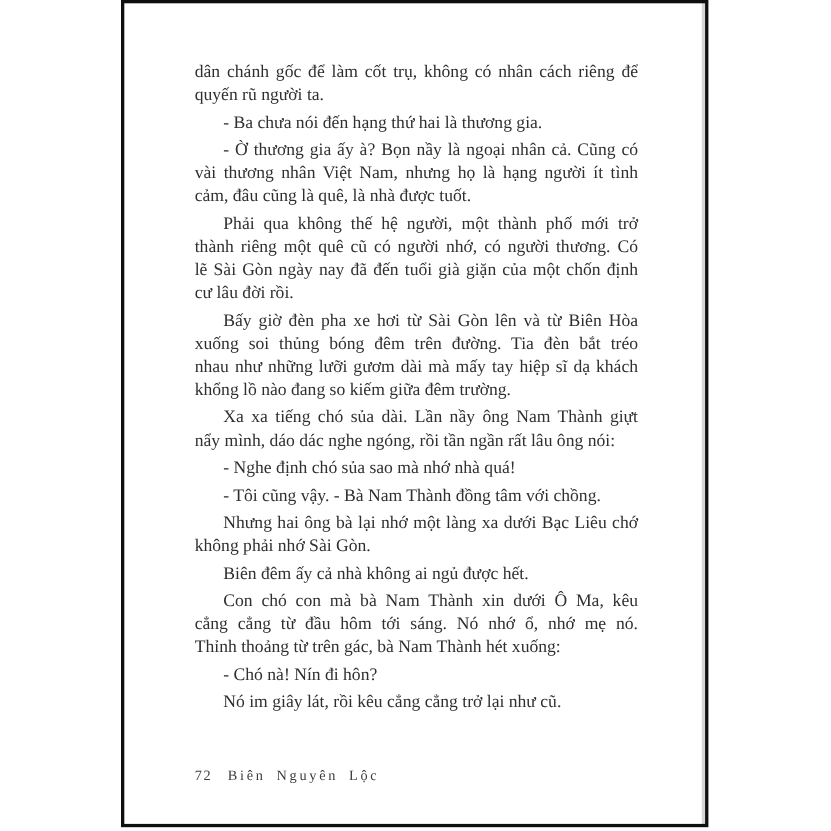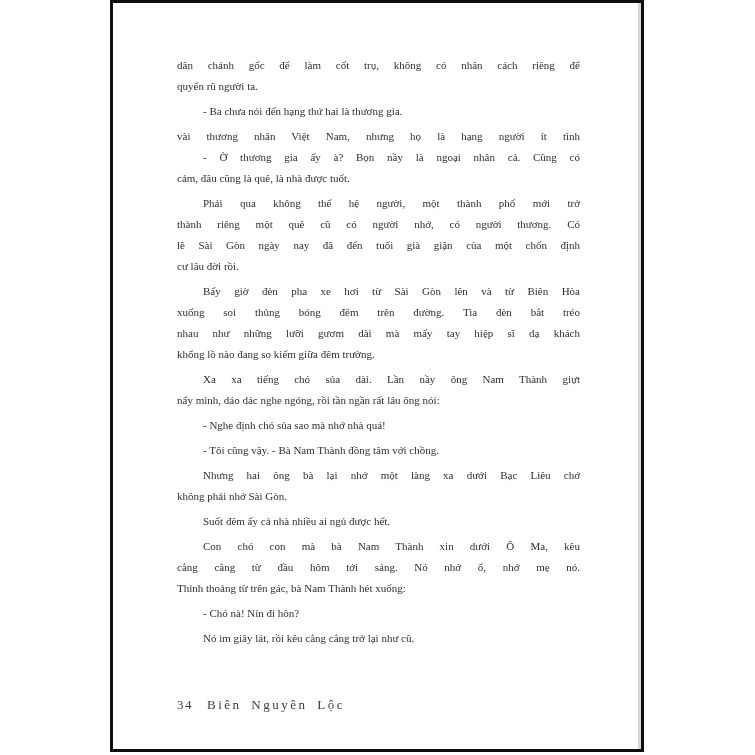--- a/index.html
+++ b/index.html
@@ -27,21 +27,21 @@
     background: var(--bg);
     border: 3px solid var(--page-border);
     
     box-shadow: inset -5px 0 0 -2px var(--scan-shadow);
   }
   .text-block {
     position: absolute;
     left: 0; right: 0; top: 0;
     padding: 52px 61px 0 64px;
     color: var(--text-color);
-    font-size: 11px;
+    font-size: 16px;
     line-height: 21px;
   }
   .para { margin-bottom: 4px; }
   .line {
     text-align: justify;
     text-align-last: justify;
   }
   .line.last { text-align-last: left; }
   .line.first-indent { text-indent: 26px; }
   .footer {
@@ -68,22 +68,22 @@
   <div class="page">
     <div class="text-block">
         <div class="para">
           <div class="line">dân chánh gốc để làm cốt trụ, không có nhân cách riêng để</div>
           <div class="line last">quyến rũ người ta.</div>
         </div>
         <div class="para">
           <div class="line last first-indent">- Ba chưa nói đến hạng thứ hai là thương gia.</div>
         </div>
         <div class="para">
+          <div class="line first-indent">- Ờ thương gia ấy à? Bọn nầy là ngoại nhân cả. Cũng có</div>
           <div class="line">vài thương nhân Việt Nam, nhưng họ là hạng người ít tình</div>
-          <div class="line first-indent">- Ờ thương gia ấy à? Bọn nầy là ngoại nhân cả. Cũng có</div>
           <div class="line last">cảm, đâu cũng là quê, là nhà được tuốt.</div>
         </div>
         <div class="para">
           <div class="line first-indent">Phải qua không thế hệ người, một thành phố mới trở</div>
           <div class="line">thành riêng một quê cũ có người nhớ, có người thương. Có</div>
           <div class="line">lẽ Sài Gòn ngày nay đã đến tuổi già giặn của một chốn định</div>
           <div class="line last">cư lâu đời rồi.</div>
         </div>
         <div class="para">
           <div class="line first-indent">Bấy giờ đèn pha xe hơi từ Sài Gòn lên và từ Biên Hòa</div>
@@ -99,31 +99,31 @@
           <div class="line last first-indent">- Nghe định chó sủa sao mà nhớ nhà quá!</div>
         </div>
         <div class="para">
           <div class="line last first-indent">- Tôi cũng vậy. - Bà Nam Thành đồng tâm với chồng.</div>
         </div>
         <div class="para">
           <div class="line first-indent">Nhưng hai ông bà lại nhớ một làng xa dưới Bạc Liêu chớ</div>
           <div class="line last">không phải nhớ Sài Gòn.</div>
         </div>
         <div class="para">
-          <div class="line last first-indent">Suốt đêm ấy cả nhà nhiều ai ngủ được hết.</div>
+          <div class="line last first-indent">Biên đêm ấy cả nhà không ai ngủ được hết.</div>
         </div>
         <div class="para">
           <div class="line first-indent">Con chó con mà bà Nam Thành xin dưới Ô Ma, kêu</div>
           <div class="line">cẳng cẳng từ đầu hôm tới sáng. Nó nhớ ổ, nhớ mẹ nó.</div>
           <div class="line last">Thỉnh thoảng từ trên gác, bà Nam Thành hét xuống:</div>
         </div>
         <div class="para">
           <div class="line last first-indent">- Chó nà! Nín đi hôn?</div>
         </div>
         <div class="para">
           <div class="line last first-indent">Nó im giây lát, rồi kêu cẳng cẳng trở lại như cũ.</div>
         </div>
       </div>
     <div class="footer">
-      <span class="pagenum">34</span><span class="author">Biên Nguyên Lộc</span>
+      <span class="pagenum">72</span><span class="author">Biên Nguyên Lộc</span>
     </div>
   </div>
 </div>
 
 </body></html>

